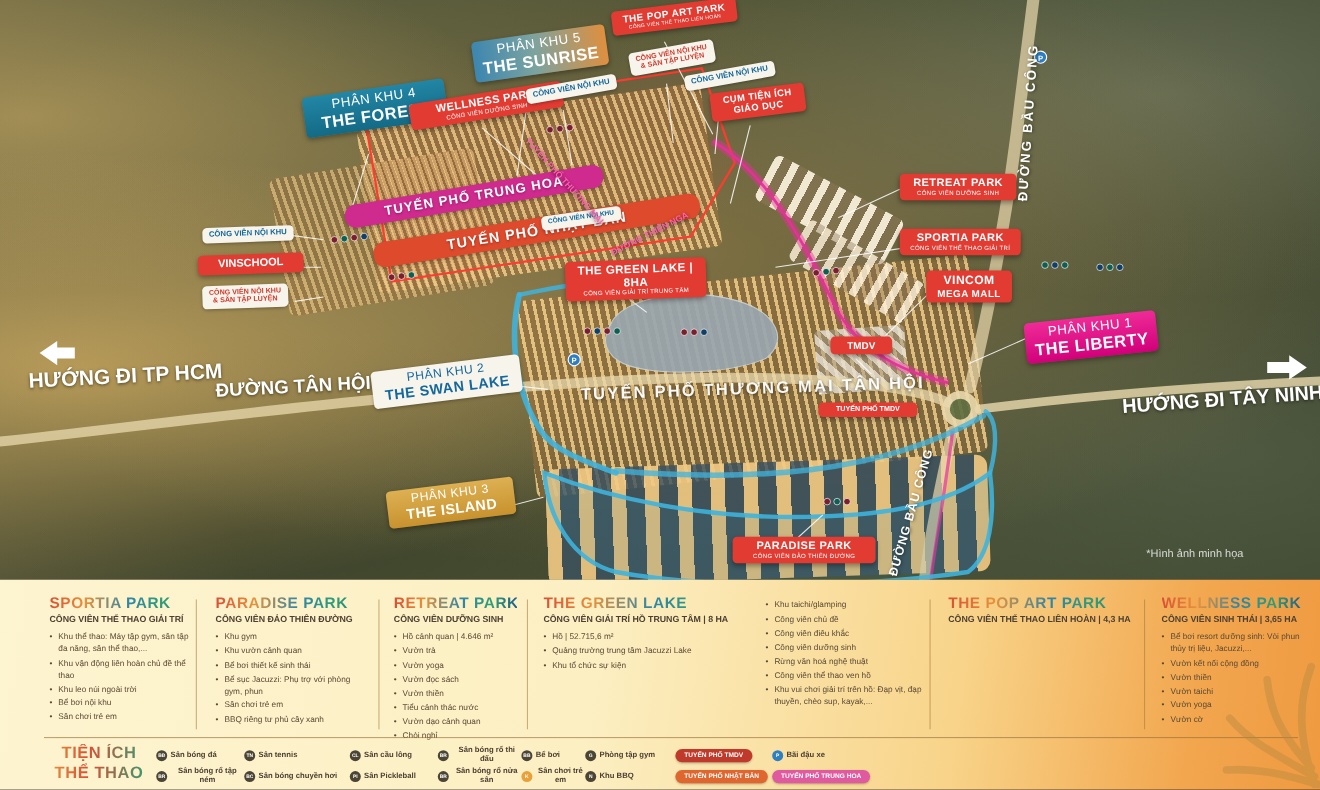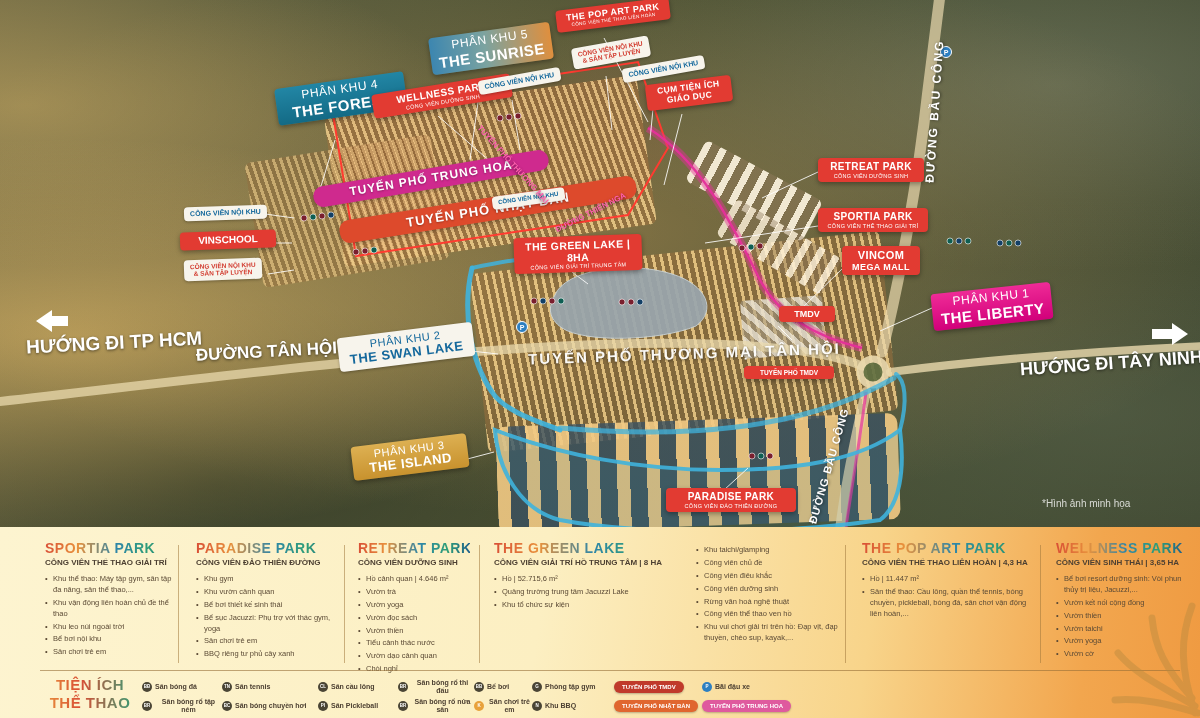--- a/index.html
+++ b/index.html
@@ -241,21 +241,21 @@
     </div>
     <div class="mlabel red parklab" style="left:666px;top:488px;width:118px;">
       <span class="l1">PARADISE PARK</span>
       <span class="l2">CÔNG VIÊN ĐẢO THIÊN ĐƯỜNG</span>
     </div>
     <div class="mlabel red parklab" style="left:646px;top:80px;width:74px;transform:rotate(-7deg);">
       <span class="l1" style="font-size:8.5px;">CỤM TIỆN ÍCH</span>
       <span class="l1" style="font-size:8.5px;">GIÁO DỤC</span>
     </div>
     <div class="mlabel red" style="left:180px;top:231px;width:84px;transform:rotate(-2deg);font-size:10px;font-weight:bold;">VINSCHOOL</div>
-    <div class="mlabel red" style="left:755px;top:306px;width:44px;font-size:9px;font-weight:bold;margin-left:24px;">TMDV</div>
+    <div class="mlabel red" style="left:755px;top:306px;width:44px;font-size:9px;font-weight:bold;">TMDV</div>
     <div class="mlabel red" style="left:744px;top:366px;width:78px;font-size:6.5px;font-weight:bold;">TUYẾN PHỐ TMDV</div>
 
     <div class="mlabel whitelab" style="left:478px;top:74px;transform:rotate(-10deg);font-size:7px;font-weight:bold;">CÔNG VIÊN NỘI KHU</div>
     <div class="mlabel whitelab redtext" style="left:572px;top:42px;transform:rotate(-10deg);font-size:6.5px;font-weight:bold;">
       <span class="l1">CÔNG VIÊN NỘI KHU</span>
       <span class="l1">&amp; SÂN TẬP LUYỆN</span>
     </div>
     <div class="mlabel whitelab" style="left:622px;top:62px;transform:rotate(-10deg);font-size:7px;font-weight:bold;">CÔNG VIÊN NỘI KHU</div>
     <div class="mlabel whitelab" style="left:184px;top:206px;transform:rotate(-2deg);font-size:7px;font-weight:bold;">CÔNG VIÊN NỘI KHU</div>
     <div class="mlabel whitelab redtext" style="left:184px;top:259px;transform:rotate(-2deg);font-size:6.5px;font-weight:bold;">
@@ -290,21 +290,21 @@
     </div>
     <div class="vdiv" style="left:178px;"></div>
 
     <div class="pcol" style="left:196px;width:138px;">
       <div class="park-title">PARADISE PARK</div>
       <div class="park-sub">CÔNG VIÊN ĐẢO THIÊN ĐƯỜNG</div>
       <ul>
         <li>Khu gym</li>
         <li>Khu vườn cảnh quan</li>
         <li>Bể bơi thiết kế sinh thái</li>
-        <li>Bể sục Jacuzzi: Phụ trợ với thác gym, yoga</li>
+        <li>Bể sục Jacuzzi: Phụ trợ với phòng gym, phun</li>
         <li>Sân chơi trẻ em</li>
         <li>BBQ riêng tư phủ cây xanh</li>
       </ul>
     </div>
     <div class="vdiv" style="left:344px;"></div>
 
     <div class="pcol" style="left:358px;width:112px;">
       <div class="park-title">RETREAT PARK</div>
       <div class="park-sub">CÔNG VIÊN DƯỠNG SINH</div>
       <ul>
@@ -339,24 +339,20 @@
         <li>Rừng văn hoá nghệ thuật</li>
         <li>Công viên thể thao ven hồ</li>
         <li>Khu vui chơi giải trí trên hồ: Đạp vịt, đạp thuyền, chèo sup, kayak,...</li>
       </ul>
     </div>
     <div class="vdiv" style="left:845px;"></div>
 
     <div class="pcol" style="left:862px;width:168px;">
       <div class="park-title">THE POP ART PARK</div>
       <div class="park-sub">CÔNG VIÊN THỂ THAO LIÊN HOÀN | 4,3 HA</div>
-      <ul>
-        <li>Hồ | 11.447 m²</li>
-        <li>Sân thể thao: Cầu lông, quần thể tennis, bóng chuyền, pickleball, bóng đá, sân chơi vận động liên hoàn,...</li>
-      </ul>
     </div>
     <div class="vdiv" style="left:1040px;"></div>
 
     <div class="pcol" style="left:1056px;width:128px;">
       <div class="park-title">WELLNESS PARK</div>
       <div class="park-sub">CÔNG VIÊN SINH THÁI | 3,65 HA</div>
       <ul>
         <li>Bể bơi resort dưỡng sinh: Vòi phun thủy trị liệu, Jacuzzi,...</li>
         <li>Vườn kết nối cộng đồng</li>
         <li>Vườn thiền</li>

